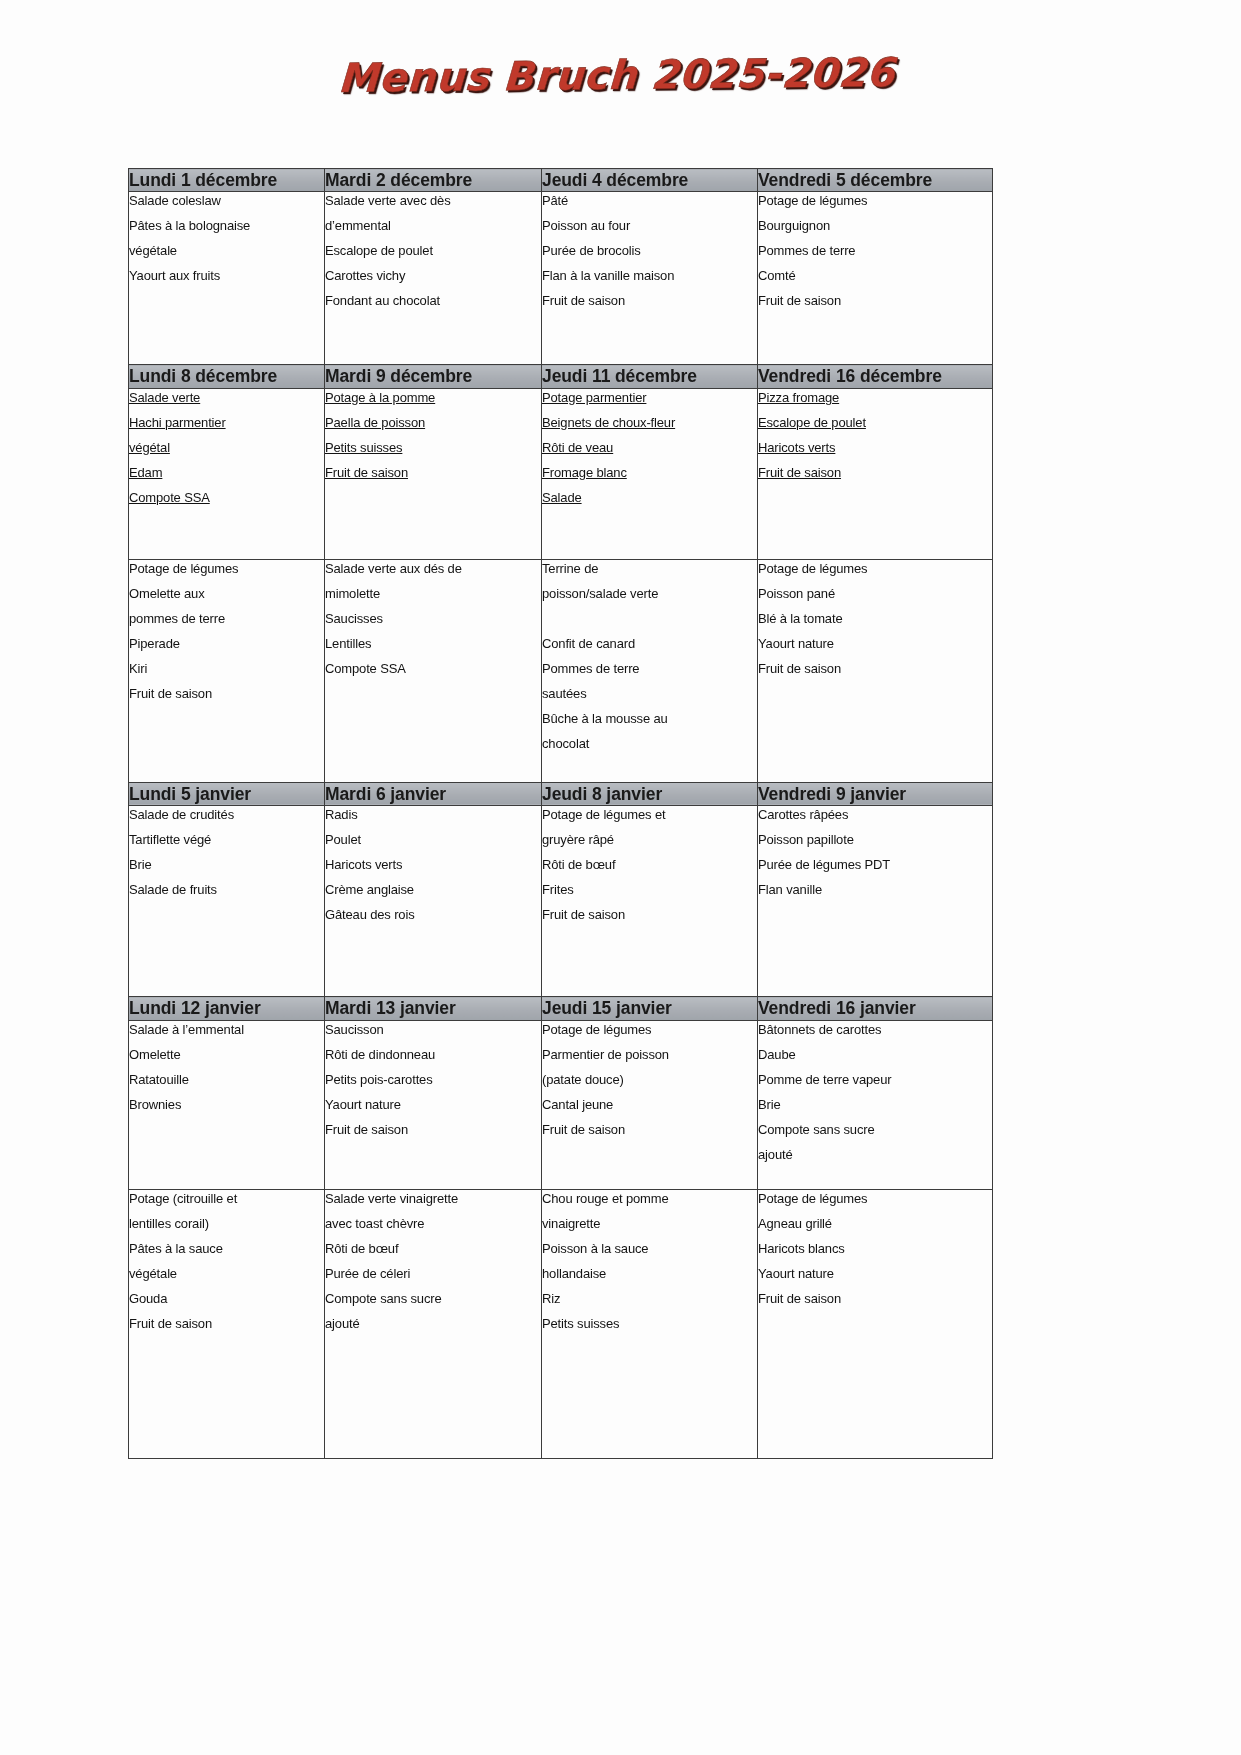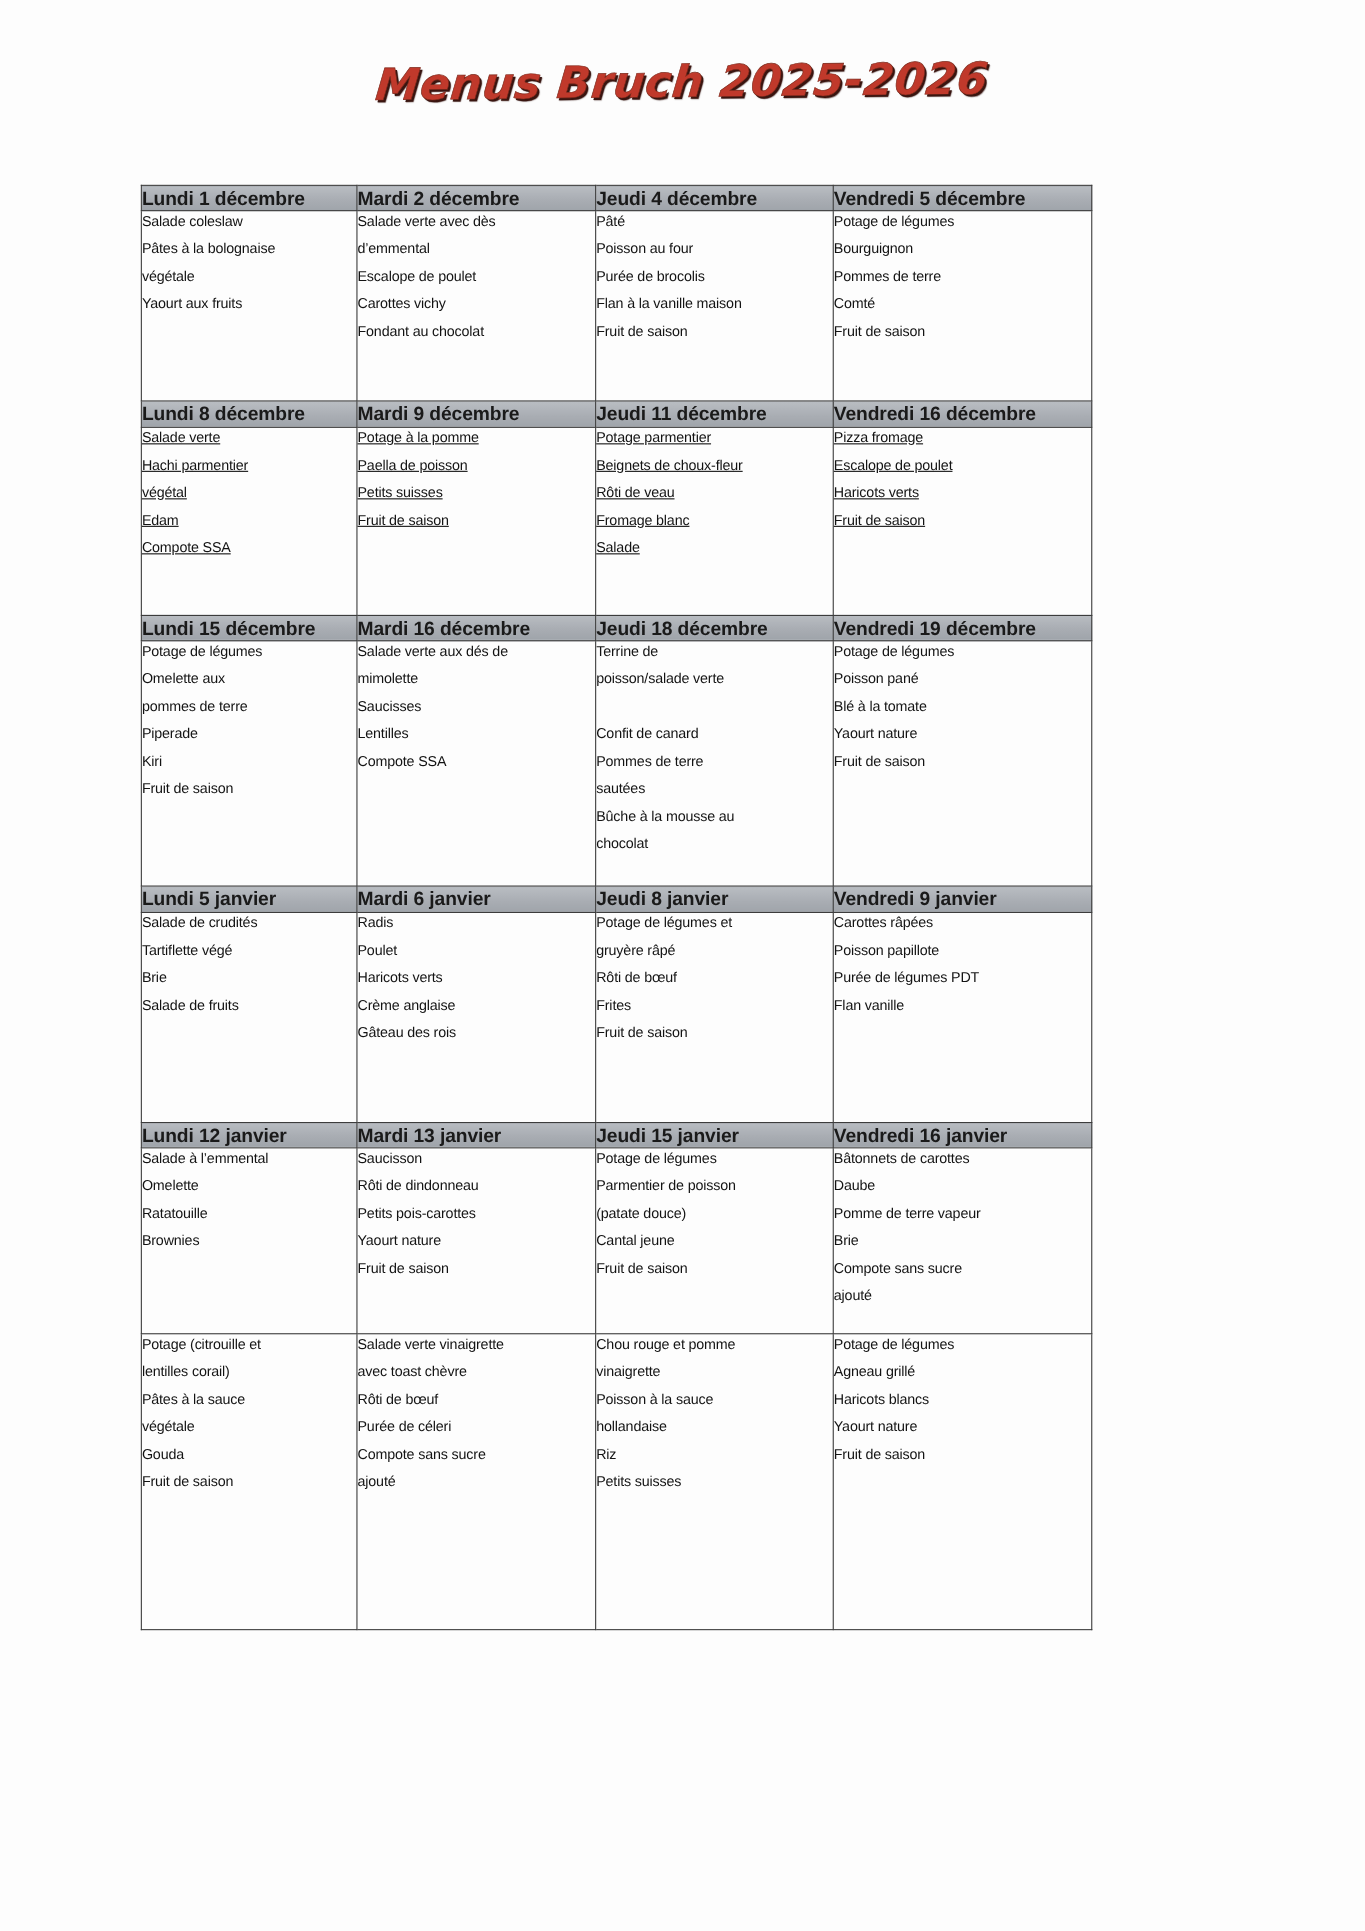--- a/index.html
+++ b/index.html
@@ -184,26 +184,20 @@
             <span class="line">Fromage blanc</span>
             <span class="line">Salade</span>
           </td>
           <td class="day-body">
             <span class="line">Pizza fromage</span>
             <span class="line">Escalope de poulet</span>
             <span class="line">Haricots verts</span>
             <span class="line">Fruit de saison</span>
           </td>
         </tr>
-        <tr class="head-row">
-          <th class="day-head"><span>Lundi 15 décembre</span></th>
-          <th class="day-head"><span>Mardi 16 décembre</span></th>
-          <th class="day-head"><span>Jeudi 18 décembre</span></th>
-          <th class="day-head"><span>Vendredi 19 décembre</span></th>
-        </tr>
         <tr class="body-row h3">
           <td class="day-body">
             <span class="line">Potage de légumes</span>
             <span class="line">Omelette aux</span>
             <span class="line">pommes de terre</span>
             <span class="line">Piperade</span>
             <span class="line">Kiri</span>
             <span class="line">Fruit de saison</span>
           </td>
           <td class="day-body">

